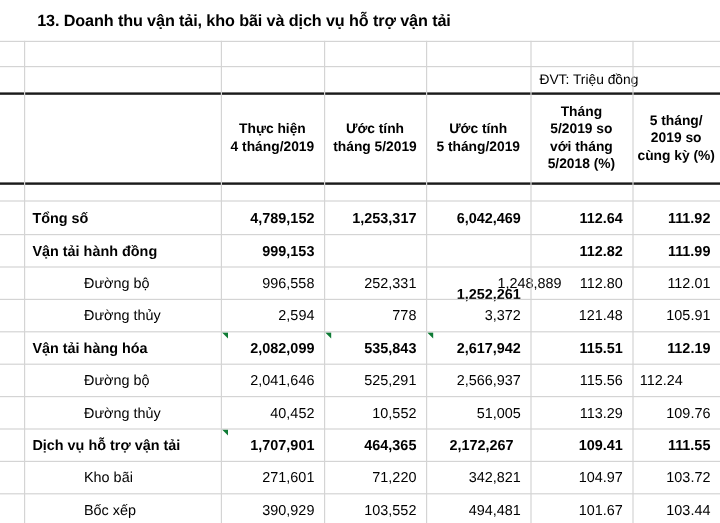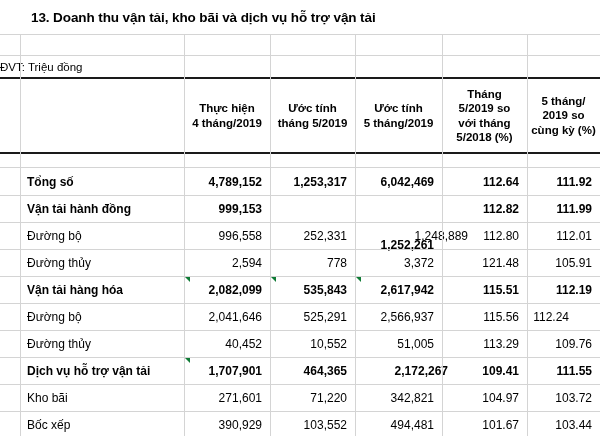--- a/index.html
+++ b/index.html
@@ -59,21 +59,21 @@
     background: #d4d4d4;
   }
 
   
   .unit-row {
     position: absolute;
     left: 0; top: 55px;
     width: 540px; height: 23px;
     display: flex;
     align-items: center;
-    justify-content: flex-start;
+    justify-content: flex-end;
     box-sizing: border-box;
   }
   .unit-text {
     padding-right: 8px;
     font-size: 11.5px;
     white-space: nowrap;
   }
 
   
   .header-band {
@@ -111,20 +111,21 @@
     align-items: center;
     box-sizing: border-box;
     font-size: 12px;
     white-space: nowrap;
   }
   .cell.label {
     justify-content: flex-start;
     padding-left: 7px;
   }
   .cell.label.indent {
+    margin-left: 43px;
   }
   .cell.num {
     justify-content: flex-end;
     padding-right: 8px;
   }
   .bold .cell { font-weight: bold; }
 
   
   .comment-flag {
     position: absolute;
@@ -241,21 +242,21 @@
         <div class="cell num" style="left: 270px; width: 85px;">10,552</div>
         <div class="cell num" style="left: 355px; width: 87px;">51,005</div>
         <div class="cell num" style="left: 442px; width: 85px;">113.29</div>
         <div class="cell num" style="left: 527px; width: 73px;">109.76</div>
       </div>
       <div class="row bold" style="top: 357px;">
         <div class="cell label" style="left: 20px; width: 164px;">Dịch vụ hỗ trợ vận tải</div>
         <div class="cell num" style="left: 184px; width: 86px;">1,707,901</div>
         <div class="comment-flag" style="left: 185px;"></div>
         <div class="cell num" style="left: 270px; width: 85px;">464,365</div>
-        <div class="cell num" style="left: 369px; width: 87px;">2,172,267</div>
+        <div class="cell num" style="left: 349px; width: 87px;">2,172,267</div>
         <div class="cell num" style="left: 442px; width: 85px;">109.41</div>
         <div class="cell num" style="left: 527px; width: 73px;">111.55</div>
       </div>
       <div class="row" style="top: 384px;">
         <div class="cell label indent" style="left: 20px; width: 164px;">Kho bãi</div>
         <div class="cell num" style="left: 184px; width: 86px;">271,601</div>
         <div class="cell num" style="left: 270px; width: 85px;">71,220</div>
         <div class="cell num" style="left: 355px; width: 87px;">342,821</div>
         <div class="cell num" style="left: 442px; width: 85px;">104.97</div>
         <div class="cell num" style="left: 527px; width: 73px;">103.72</div>

